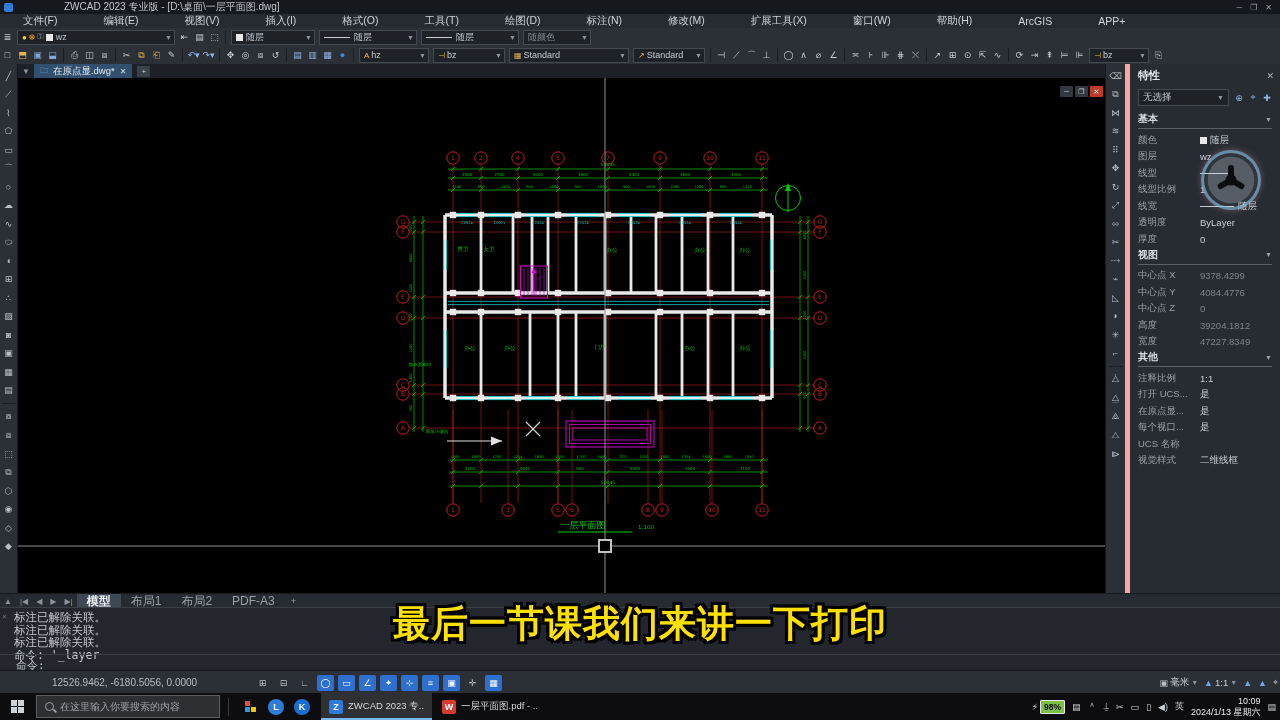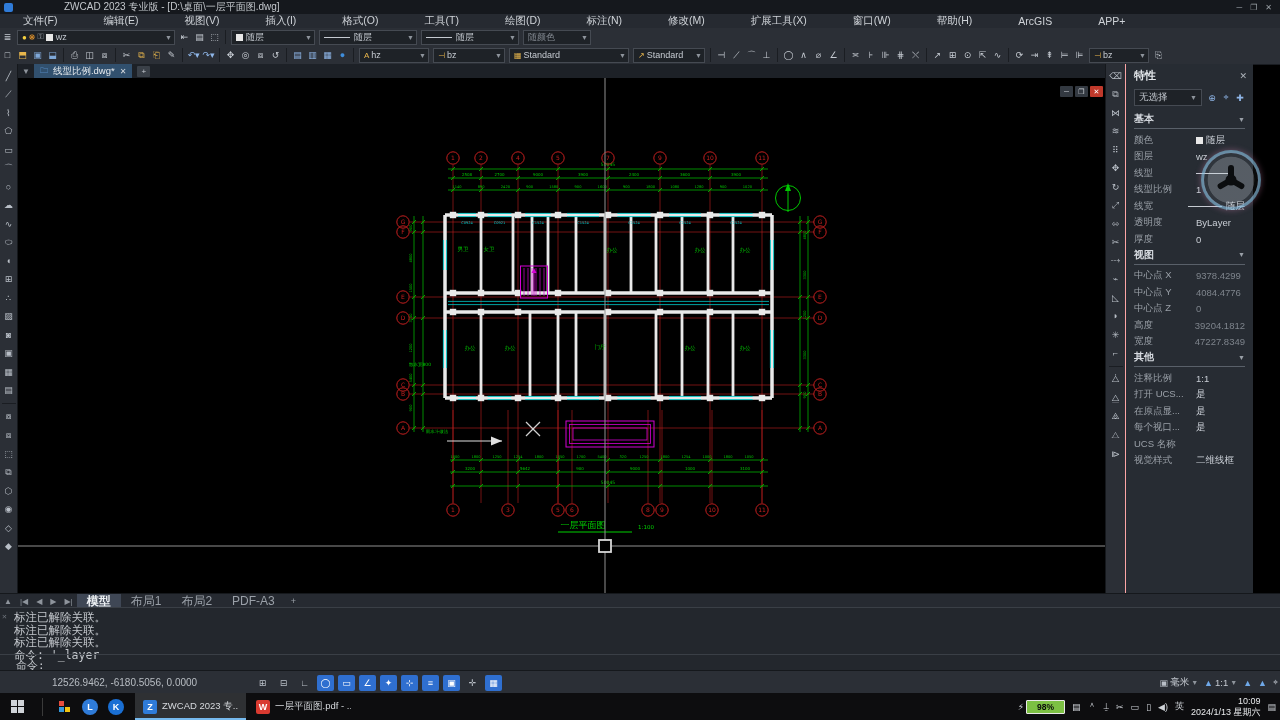--- a/index.html
+++ b/index.html
@@ -48,21 +48,21 @@
                    display:flex;align-items:center;justify-content:center;margin-left:5px;border-radius:1px;}
   #mdibtns{left:1060px;top:86px;display:flex;gap:2px;z-index:5;}
   #mdibtns .mb{width:13px;height:11px;display:flex;align-items:center;justify-content:center;
                font-size:7px;color:#cfd3d8;background:#333941;border-radius:1px;}
   #mdibtns .close{background:#c0392b;color:#fff;}
   
   #watermark{left:1204px;top:153px;width:54px;height:54px;border-radius:50%;z-index:6;
      background:radial-gradient(circle at 50% 50%, rgba(210,220,230,.28) 60%, rgba(210,220,230,.05) 62%);
      box-shadow:0 0 0 3px rgba(120,200,230,.55), 0 0 6px 3px rgba(240,150,200,.35);}
   
-  #props{left:1125px;top:64px;width:128px;height:529px;background:#272c33;border-left:1px solid #fca5a5;box-sizing:border-box;}
+  #props{left:1125px;top:64px;width:155px;height:529px;background:#272c33;border-left:5px solid #fca5a5;box-sizing:border-box;}
   #props .hdr{display:flex;align-items:center;padding:4px 6px 2px 8px;}
   #props .hdr .t{font-size:11px;color:#e2e6ea;font-weight:bold;}
   #props .hdr .x{margin-left:auto;color:#aeb4bb;font-size:9px;}
   #props .selrow{display:flex;align-items:center;margin:4px 6px 6px 8px;gap:3px;}
   #props .selbox{width:88px;height:15px;background:#1e2227;border:1px solid #454a52;color:#c6cbd2;
                  font-size:9.5px;display:flex;align-items:center;padding:0 4px;}
   #props .selbox .arrow{margin-left:auto;font-size:7px;color:#8e949c;}
   #props .sico{width:14px;height:14px;display:flex;align-items:center;justify-content:center;color:#8fb6e8;font-size:9px;}
   .psec{margin:0 8px 0 8px;}
   .psec .ph{display:flex;align-items:center;border-bottom:1px solid #596069;padding-bottom:2px;margin-bottom:3px;}
@@ -118,21 +118,21 @@
         font-size:9px;color:#fff;font-weight:bold;}
   .task{height:27px;display:flex;align-items:center;gap:5px;padding:0 8px;max-width:95px;}
   .task.active{background:#2e3033;box-shadow:inset 0 -2px 0 #76b9ed;}
   .task .ticon{width:14px;height:14px;border-radius:2px;display:flex;align-items:center;justify-content:center;
                font-size:9px;color:#fff;font-weight:bold;flex:0 0 auto;}
   .task .tlabel{font-size:9.5px;color:#d6d9dd;white-space:nowrap;overflow:hidden;}
   #tray{margin-left:auto;display:flex;align-items:center;gap:7px;margin-right:4px;}
   #tray .ti{color:#cfd3d8;font-size:9px;}
   #battpill{display:flex;align-items:center;gap:2px;}
   #battpill .pill{background:#7cc043;border:1px solid #e8e8e8;color:#0a0a0a;font-size:8.5px;
-                  padding:0 10px;height:12px;display:flex;align-items:center;border-radius:1px;font-weight:bold;}
+                  padding:0 3px;height:12px;display:flex;align-items:center;border-radius:1px;font-weight:bold;}
   #clock{text-align:right;color:#e8eaec;font-size:9px;line-height:10.5px;}
   
   #subtitle{left:0;top:599px;width:1280px;text-align:center;z-index:50;pointer-events:none;
      font-size:37px;font-weight:bold;color:#ffe100;letter-spacing:1px;
      text-shadow:-3px -3px 0 #000,3px -3px 0 #000,-3px 3px 0 #000,3px 3px 0 #000,
                  0 -3px 0 #000,0 3px 0 #000,-3px 0 0 #000,3px 0 0 #000;}
 </style>
 </head>
 <body>
 
@@ -649,21 +649,21 @@
       <text x="646" y="529" font-size="5.5" fill="#00d000" text-anchor="middle" font-family="&quot;DejaVu Sans&quot;,sans-serif">1:100</text>
       <line x1="605" y1="78" x2="605" y2="593" stroke="#909090" stroke-width="1" opacity="1"></line>
       <line x1="18" y1="546" x2="1105" y2="546" stroke="#909090" stroke-width="1" opacity="1"></line>
       <rect x="599" y="540" width="12" height="12" fill="#000" stroke="#d8d8d8" stroke-width="1.8"></rect>
     </svg>
 
   <div class="abs" id="doctabs">
     <div class="tablist">▼</div>
     <div class="dtab">
       <span class="fico">🗀</span>
-      <span>线型比例.dwg*</span>
+      <span>在原点显.dwg*</span>
       <span class="x">✕</span>
     </div>
     <div class="newtab">+</div>
   </div>
 
   <div class="abs" id="mdibtns">
       <div class="mb">─</div>
       <div class="mb">❐</div>
       <div class="mb close">✕</div>
     </div>
@@ -955,20 +955,24 @@
 
   <div class="abs" id="taskbar">
     <div id="start">
       <div class="winlogo">
           <i></i>
           <i></i>
           <i></i>
           <i></i>
         </div>
     </div>
+    <div id="tsearch">
+      <span class="glass"></span>
+      <span class="ph">在这里输入你要搜索的内容</span>
+    </div>
     <div class="tdiv"></div>
     <div id="quickapps" style="display:flex;">
         <div class="quick">
           <div class="storeicon">
             <i></i>
             <i></i>
             <i></i>
             <i></i>
           </div>
         </div>
@@ -1003,13 +1007,14 @@
         <span class="ti">◀)</span>
         <span class="ti">英</span>
         <div id="clock">
           <div>10:09</div>
           <div>2024/1/13 星期六</div>
         </div>
         <span class="ti">▤</span>
       </div>
   </div>
 
+  <div class="abs" id="subtitle">最后一节课我们来讲一下打印</div>
 </div>
 
 </body></html>

